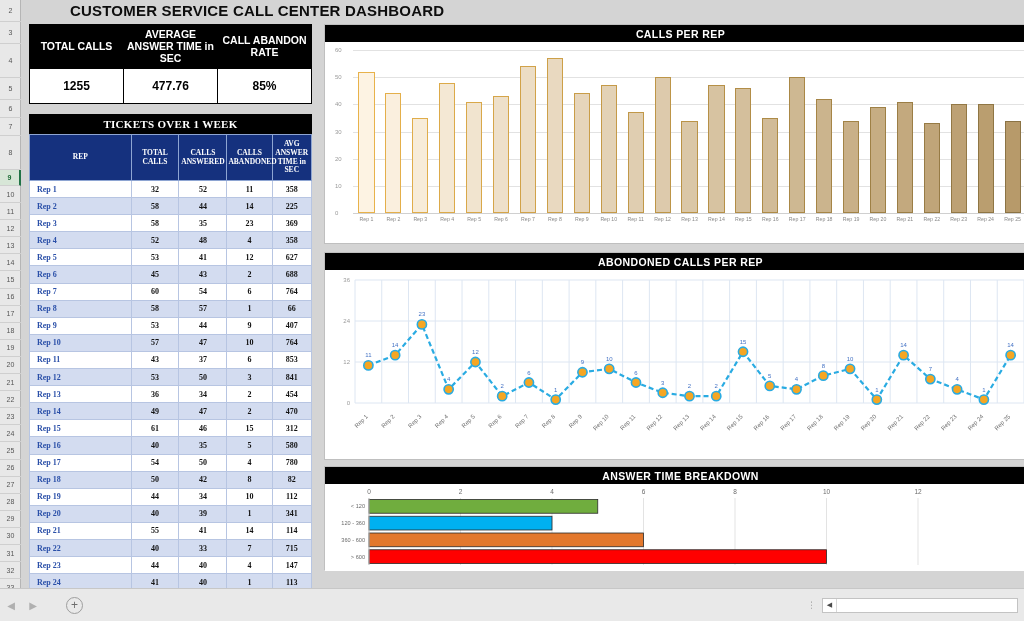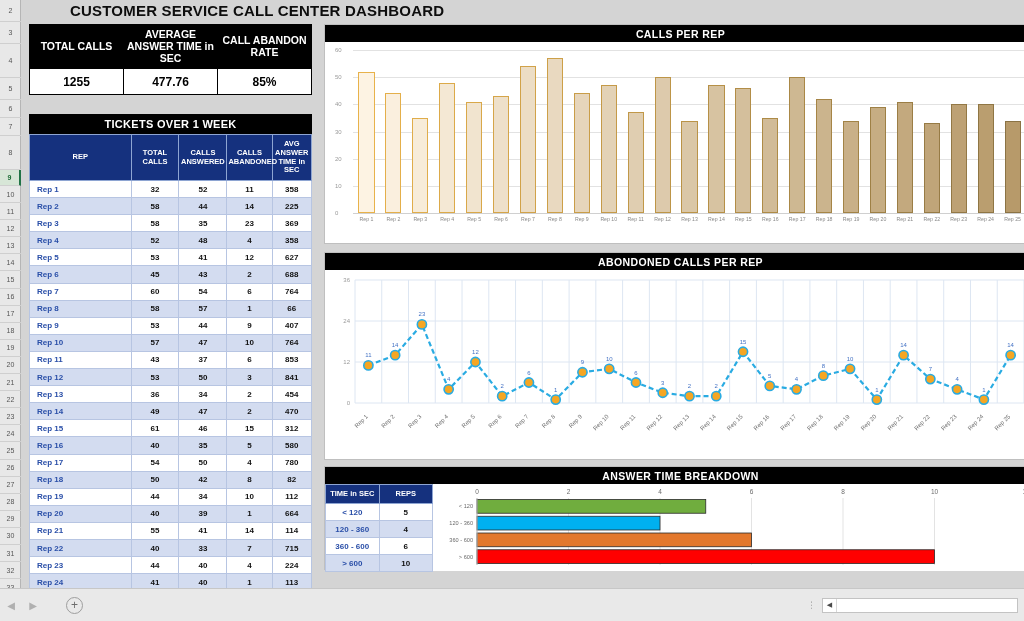--- a/index.html
+++ b/index.html
@@ -45,25 +45,25 @@
     border-collapse: collapse; background: #fff;
     table-layout: fixed;
   }
   #kpi th {
     background: #000; color: #fff; font-size: 10.5px; font-weight: bold;
     padding: 4px 2px; height: 40px; vertical-align: middle; line-height: 1.12;
     border: 1px solid #000;
   }
   #kpi td {
     background: #fff; color: #000; font-size: 12px; font-weight: bold;
-    text-align: center; height: 26px; border: 1px solid #000;
-  }
-
-  
-  #tickets-wrap { position: absolute; left: 8px; top: 114px; width: 283px; }
+    text-align: center; height: 35px; border: 1px solid #000;
+  }
+
+  
+  #tickets-wrap { position: absolute; left: 8px; top: 114px; width: 283px; font-family: Liberation Serif, serif; }
   #tickets-head-band {
     background: #000; color: #fff; text-align: center;
     font-size: 11px; font-weight: bold; padding: 3px 0; letter-spacing: .3px;
     border: 1px solid #000;
   }
   #tickets {
     width: 283px; border-collapse: collapse; table-layout: fixed;
     font-size: 8px;
   }
   #tickets thead th {
@@ -379,42 +379,42 @@
               <td>44</td>
               <td>34</td>
               <td>10</td>
               <td>112</td>
             </tr>
             <tr>
               <td class="rep">Rep 20</td>
               <td>40</td>
               <td>39</td>
               <td>1</td>
-              <td>664</td>
+              <td>341</td>
             </tr>
             <tr>
               <td class="rep">Rep 21</td>
               <td>55</td>
               <td>41</td>
               <td>14</td>
               <td>114</td>
             </tr>
             <tr>
               <td class="rep">Rep 22</td>
               <td>40</td>
               <td>33</td>
               <td>7</td>
               <td>715</td>
             </tr>
             <tr>
               <td class="rep">Rep 23</td>
               <td>44</td>
               <td>40</td>
               <td>4</td>
-              <td>224</td>
+              <td>147</td>
             </tr>
             <tr>
               <td class="rep">Rep 24</td>
               <td>41</td>
               <td>40</td>
               <td>1</td>
               <td>113</td>
             </tr>
             <tr>
               <td class="rep">Rep 25</td>
@@ -662,46 +662,20 @@
             <text x="658.86" y="147" text-anchor="end" font-size="6" fill="#6e6e6e" font-family="&quot;Liberation Sans&quot;, sans-serif" transform="rotate(-45 658.86 147)">Rep 24</text>
             <circle cx="685.62" cy="85.16666666666667" r="4.6" fill="#F5A623" stroke="#29ABE2" stroke-width="1.6"></circle>
             <text x="685.62" y="77.16666666666667" text-anchor="middle" font-size="6" fill="#4472C4" font-family="&quot;Liberation Sans&quot;, sans-serif">14</text>
             <text x="685.62" y="147" text-anchor="end" font-size="6" fill="#6e6e6e" font-family="&quot;Liberation Sans&quot;, sans-serif" transform="rotate(-45 685.62 147)">Rep 25</text>
           </svg></div>
     </div>
 
     <div class="card" id="chart-answer">
       <div class="card-title">ANSWER TIME BREAKDOWN</div>
       <div id="answer-body">
-        <table id="answer-table">
-          <thead>
-              <tr>
-            <th>TIME in SEC</th>
-            <th>REPS</th>
-          </tr>
-            </thead>
-          <tbody id="answer-table-body">
-              <tr>
-                <td>&lt; 120</td>
-                <td class="cnt">5</td>
-              </tr>
-              <tr>
-                <td>120 - 360</td>
-                <td class="cnt">4</td>
-              </tr>
-              <tr>
-                <td>360 - 600</td>
-                <td class="cnt">6</td>
-              </tr>
-              <tr>
-                <td>&gt; 600</td>
-                <td class="cnt">10</td>
-              </tr>
-            </tbody>
-        </table>
         <div id="answer-chart"><svg width="601" height="87">
               <line x1="44" x2="44" y1="14" y2="81" stroke="#e3e3e3" stroke-width="1"></line>
               <text x="44" y="10" text-anchor="middle" font-size="6.5" fill="#6b6b6b" font-family="&quot;Liberation Sans&quot;, sans-serif">0</text>
               <line x1="135.5" x2="135.5" y1="14" y2="81" stroke="#e3e3e3" stroke-width="1"></line>
               <text x="135.5" y="10" text-anchor="middle" font-size="6.5" fill="#6b6b6b" font-family="&quot;Liberation Sans&quot;, sans-serif">2</text>
               <line x1="227" x2="227" y1="14" y2="81" stroke="#e3e3e3" stroke-width="1"></line>
               <text x="227" y="10" text-anchor="middle" font-size="6.5" fill="#6b6b6b" font-family="&quot;Liberation Sans&quot;, sans-serif">4</text>
               <line x1="318.5" x2="318.5" y1="14" y2="81" stroke="#e3e3e3" stroke-width="1"></line>
               <text x="318.5" y="10" text-anchor="middle" font-size="6.5" fill="#6b6b6b" font-family="&quot;Liberation Sans&quot;, sans-serif">6</text>
               <line x1="410" x2="410" y1="14" y2="81" stroke="#e3e3e3" stroke-width="1"></line>

